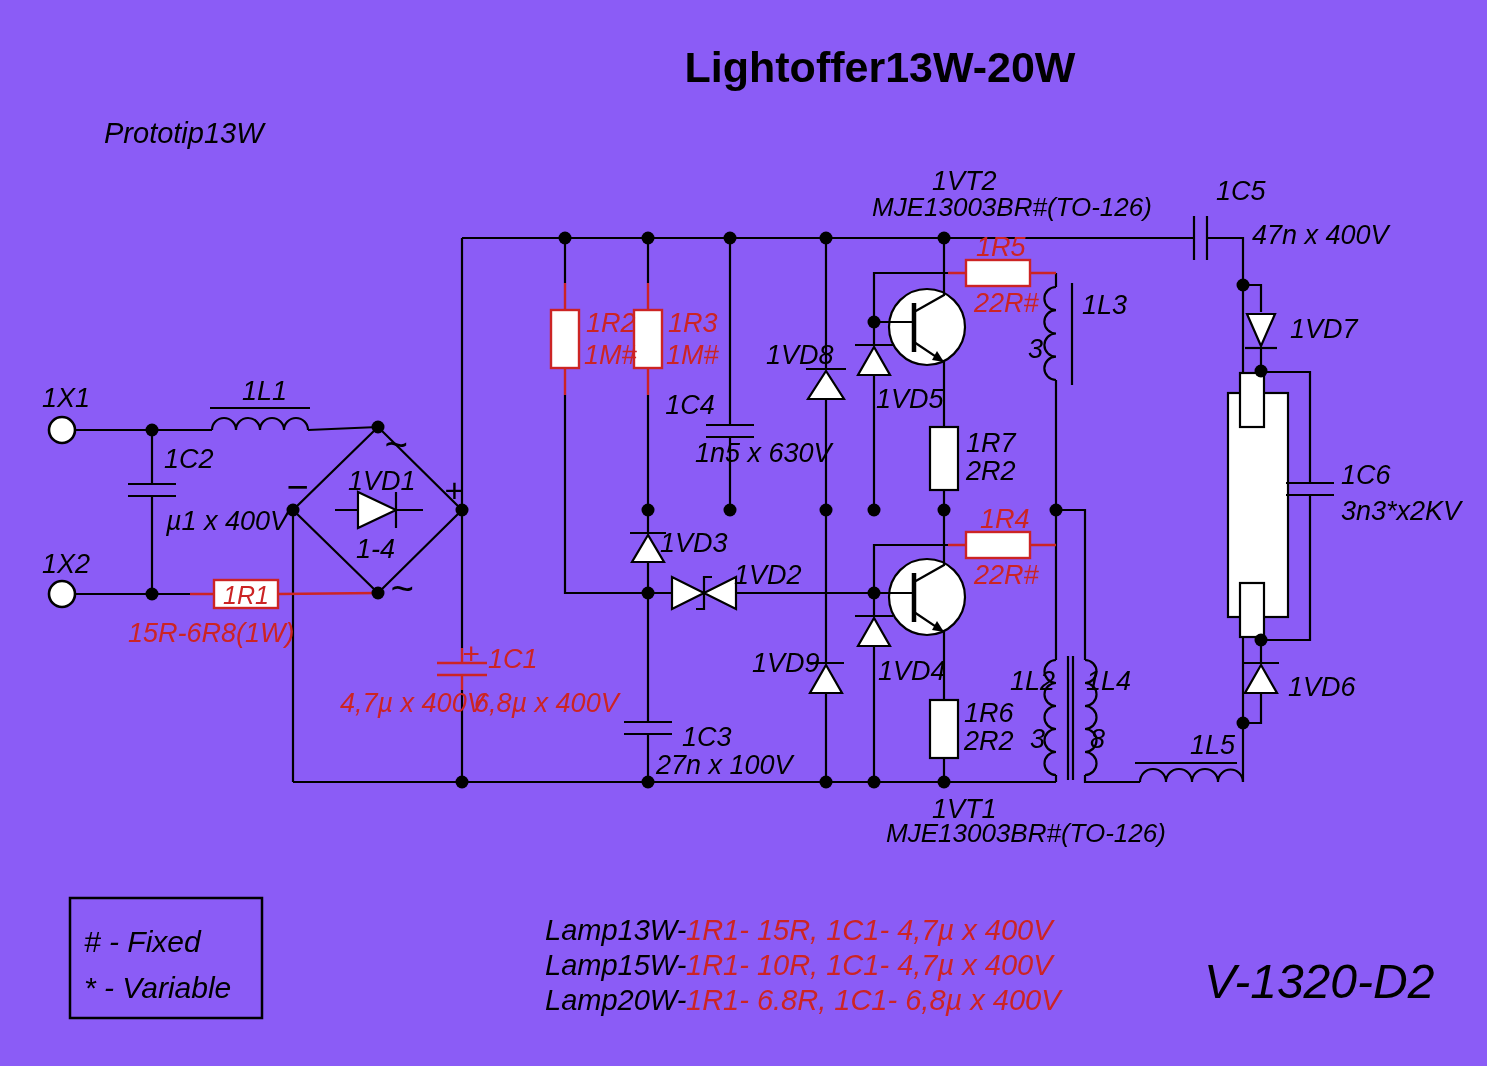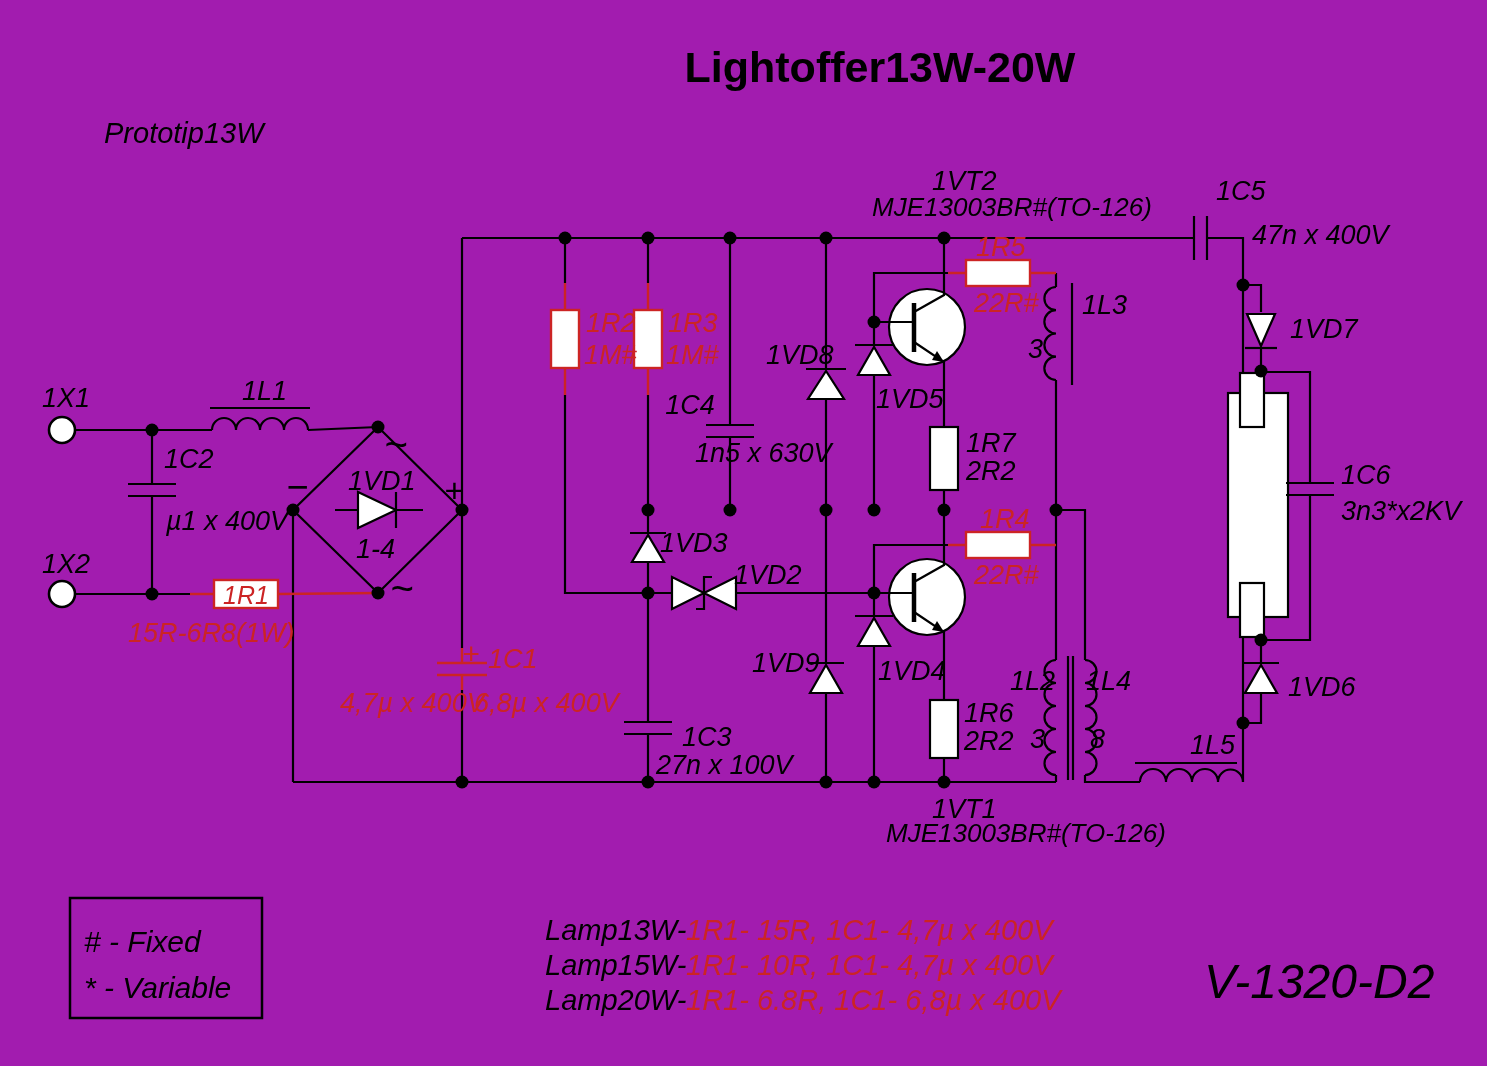--- a/index.html
+++ b/index.html
@@ -1,16 +1,16 @@
 <!DOCTYPE html>
 <html><head>
 <meta charset="utf-8">
 <style>
   html,body{margin:0;padding:0;background:#ffffff;}
-  .canvas{position:relative;width:1487px;height:1066px;background:#a21caf;overflow:hidden;}
+  .canvas{position:relative;width:1487px;height:1066px;background:#8b5cf6;overflow:hidden;}
   svg text{font-family:"Liberation Sans","DejaVu Sans",sans-serif;font-style:italic;fill:#000;font-size:27px;}
   svg text.red{fill:#cc2424;}
   svg text.upright{font-style:normal;}
   svg text.bold{font-weight:bold;}
   .s25{font-size:25px}.s26{font-size:26px}.s29{font-size:29px}.s30{font-size:30px}
   .s34{font-size:34px}.s38{font-size:38px}.s40{font-size:40px}.s43{font-size:43px}.s48{font-size:48px}
   .wire{stroke:#000;stroke-width:2.2;fill:none;}
   .wire-thick{stroke:#000;stroke-width:4.5;fill:none;}
   .rwire{stroke:#cc2424;stroke-width:2.4;fill:none;}
   .sym{stroke:#000;stroke-width:2.2;fill:#fff;}

